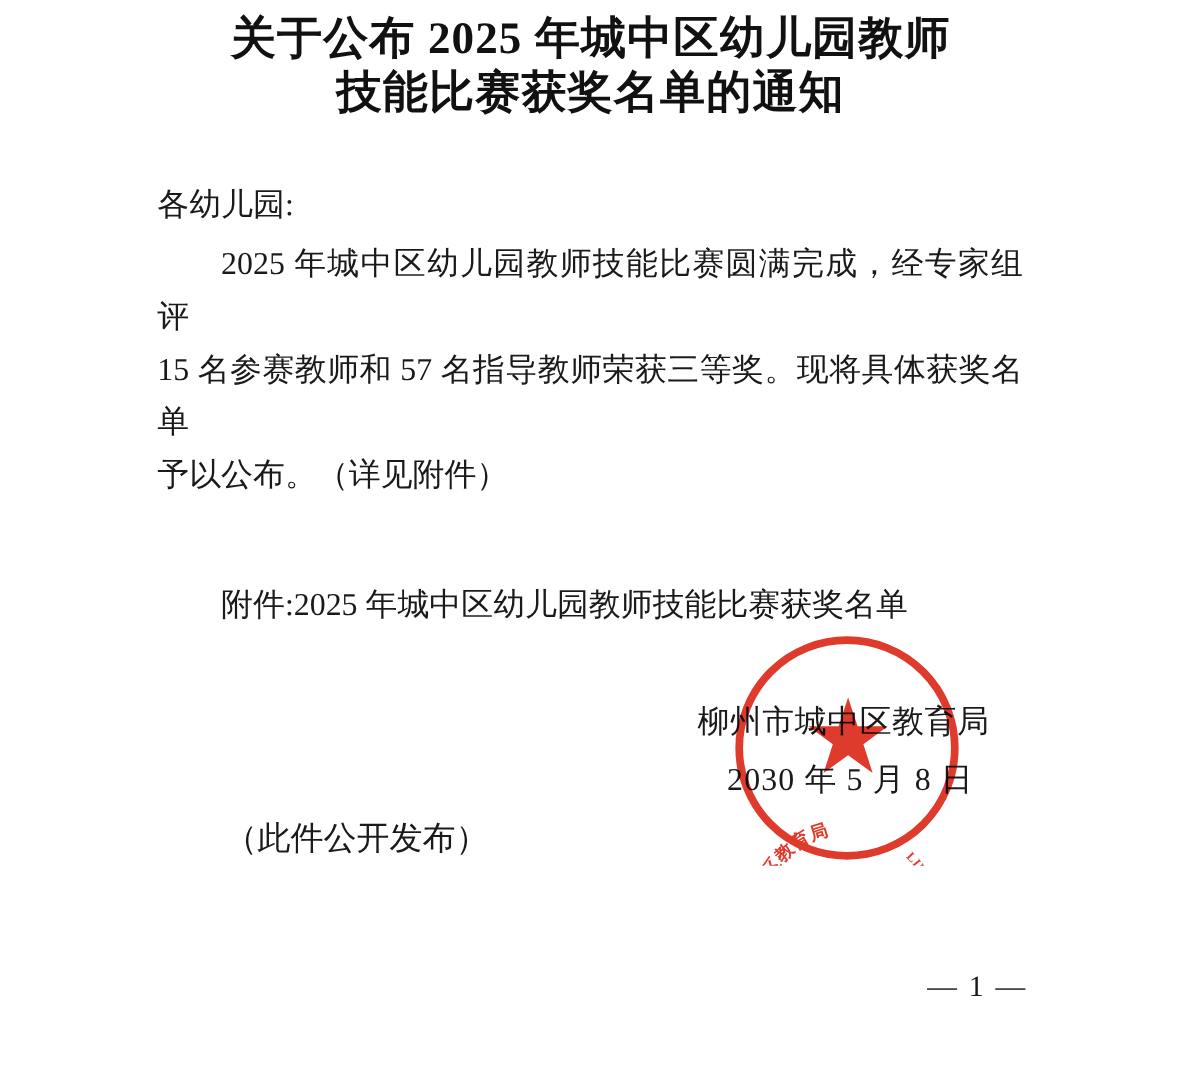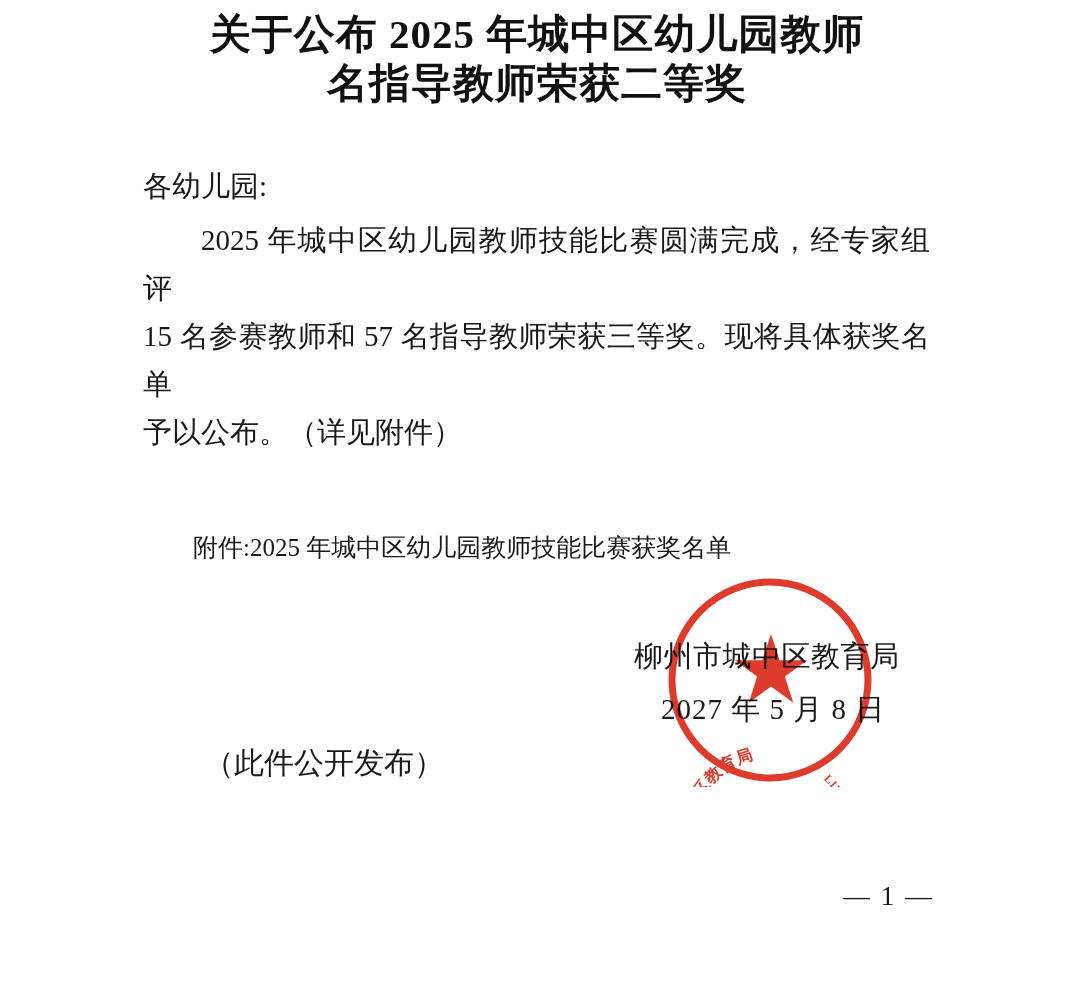--- a/index.html
+++ b/index.html
@@ -25,21 +25,21 @@
   }
   .body-block{
     position:absolute;left:143px;top:216px;width:787px;
     font-size:29px;line-height:48px;
   }
   .bl{width:787px;}
   .bl.just{text-align:justify;text-align-last:justify;}
   .bl.indent{text-indent:2em;}
   .attachment{
     position:absolute;left:143px;top:534px;width:860px;
-    font-size:25px;line-height:1.15;
+    font-size:29px;line-height:1.15;
     text-indent:2em;
   }
   .issuer{
     position:absolute;left:634px;top:641px;
     font-size:29px;line-height:1.1;letter-spacing:0.5px;
   }
   .issue-date{
     position:absolute;left:661px;top:694px;
     font-size:29px;line-height:1.1;letter-spacing:1px;
   }
@@ -65,36 +65,36 @@
   .seal .latin{font-size:11.5px;letter-spacing:0.4px;}
   .seal .cjk{font-size:16.5px;letter-spacing:0.5px;}
 </style>
 </head>
 <body>
 
 <div class="page">
 
   <div class="title">
     <div>关于公布 2025 年城中区幼儿园教师</div>
-    <div>名指导教师荣获二等奖</div>
+    <div>技能比赛获奖名单的通知</div>
   </div>
 
   <div class="salutation">各幼儿园:</div>
 
   <div class="body-block">
     <div class="bl just indent">2025 年城中区幼儿园教师技能比赛圆满完成，经专家组评</div>
     <div class="bl just">15 名参赛教师和 57 名指导教师荣获三等奖。现将具体获奖名单</div>
     <div class="bl">予以公布。（详见附件）</div>
   </div>
 
   <div class="attachment">附件:2025 年城中区幼儿园教师技能比赛获奖名单</div>
 
   <div class="issuer">柳州市城中区教育局</div>
 
-  <div class="issue-date">2027 年 5 月 8 日</div>
+  <div class="issue-date">2030 年 5 月 8 日</div>
 
   <svg class="seal" viewBox="0 0 214 214" aria-hidden="true">
     <circle class="ring" cx="107" cy="107" r="98" stroke="#dc2a1a"></circle>
     <path id="sealArc" d="M 107,185 A 78,78 0 1 1 106.9,185" fill="none"></path>
     <text class="seal-text" fill="#dc2a1a">
       <textPath href="#sealArc" startOffset="12%"><tspan class="latin">LIUZHOUH SI CWNGZCUNGH GYAUYUZGIZ</tspan><tspan class="cjk">柳州市城中区教育局</tspan></textPath>
     </text>
     <polygon fill="#dc2a1a" points="108,61 116.6,87.2 144.1,87.3 121.9,103.5 130.3,129.7 108,113.6 85.7,129.7 94.1,103.5 71.9,87.3 99.4,87.2"></polygon>
   </svg>
 

